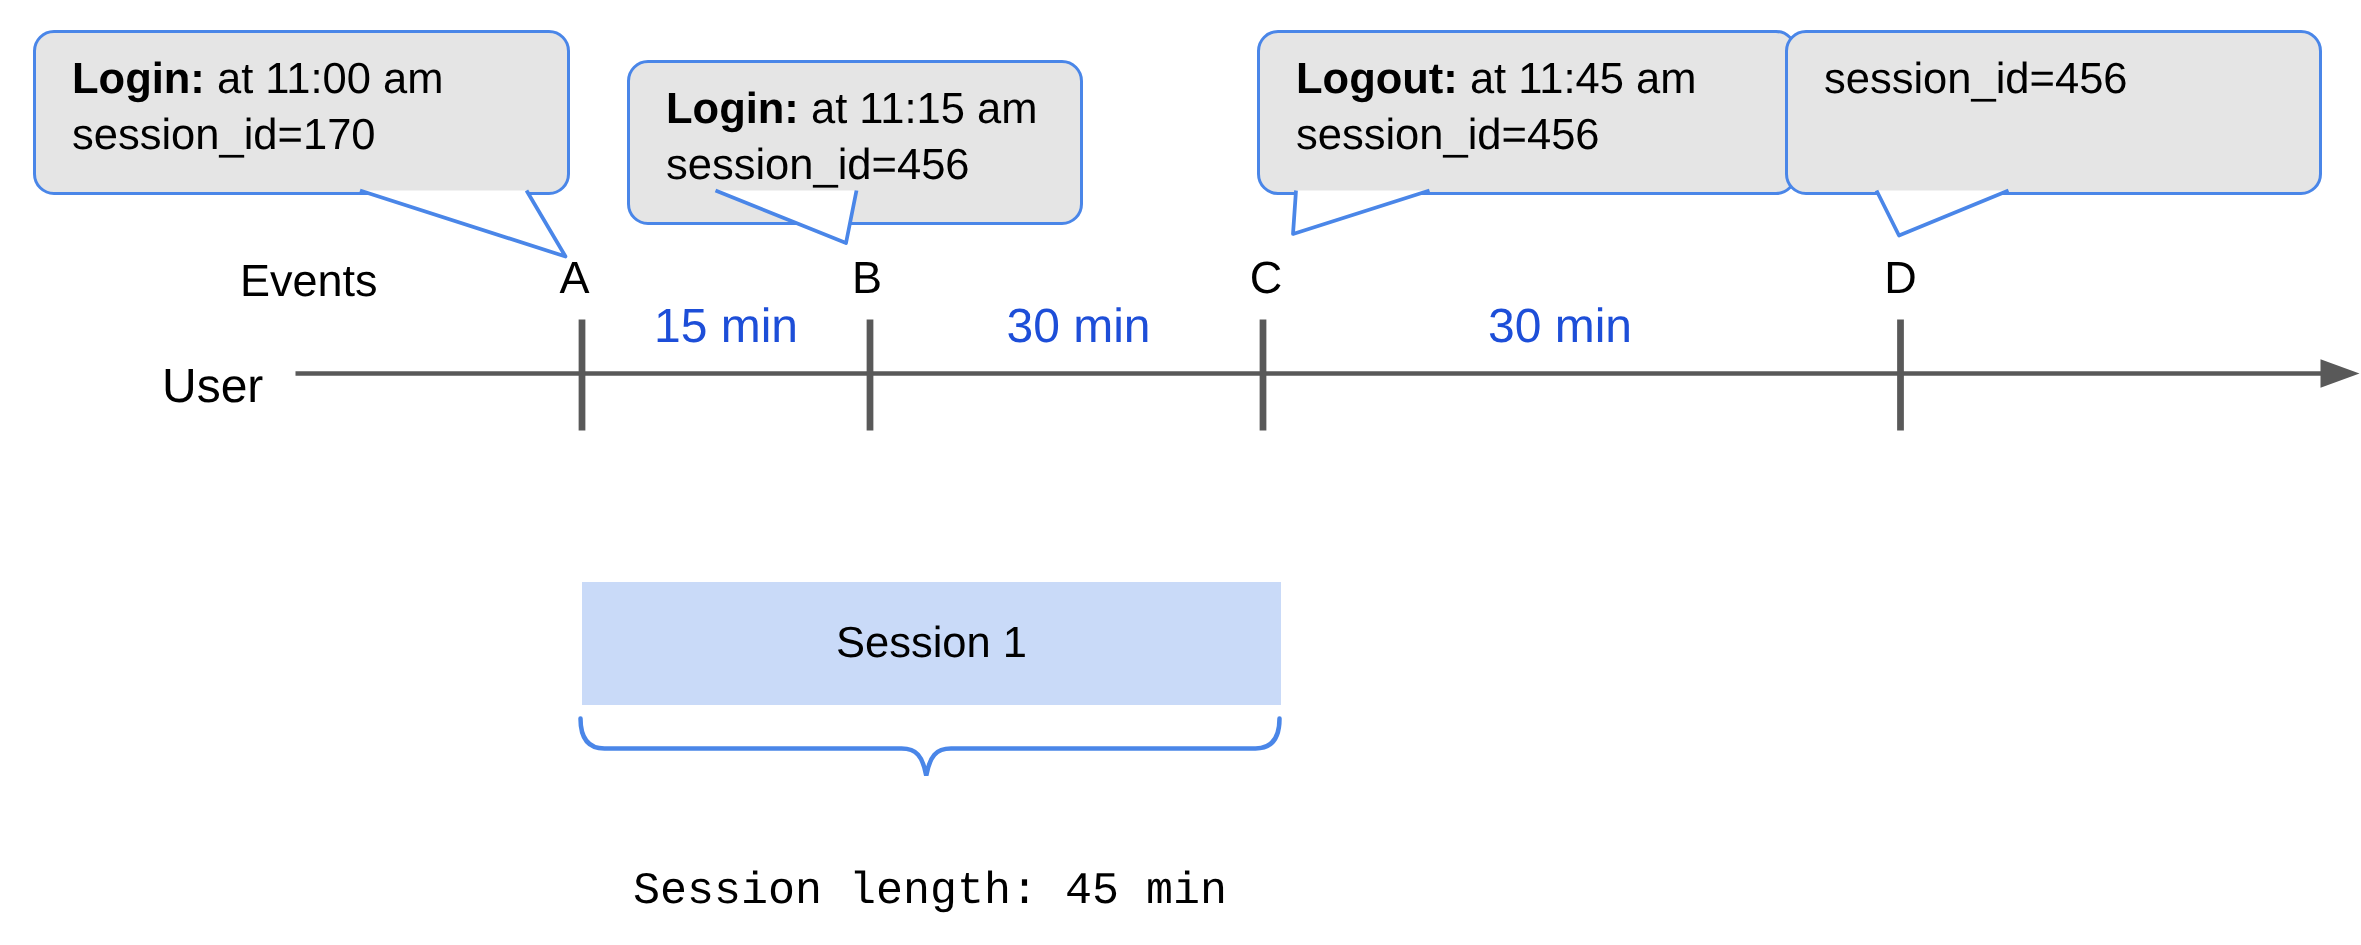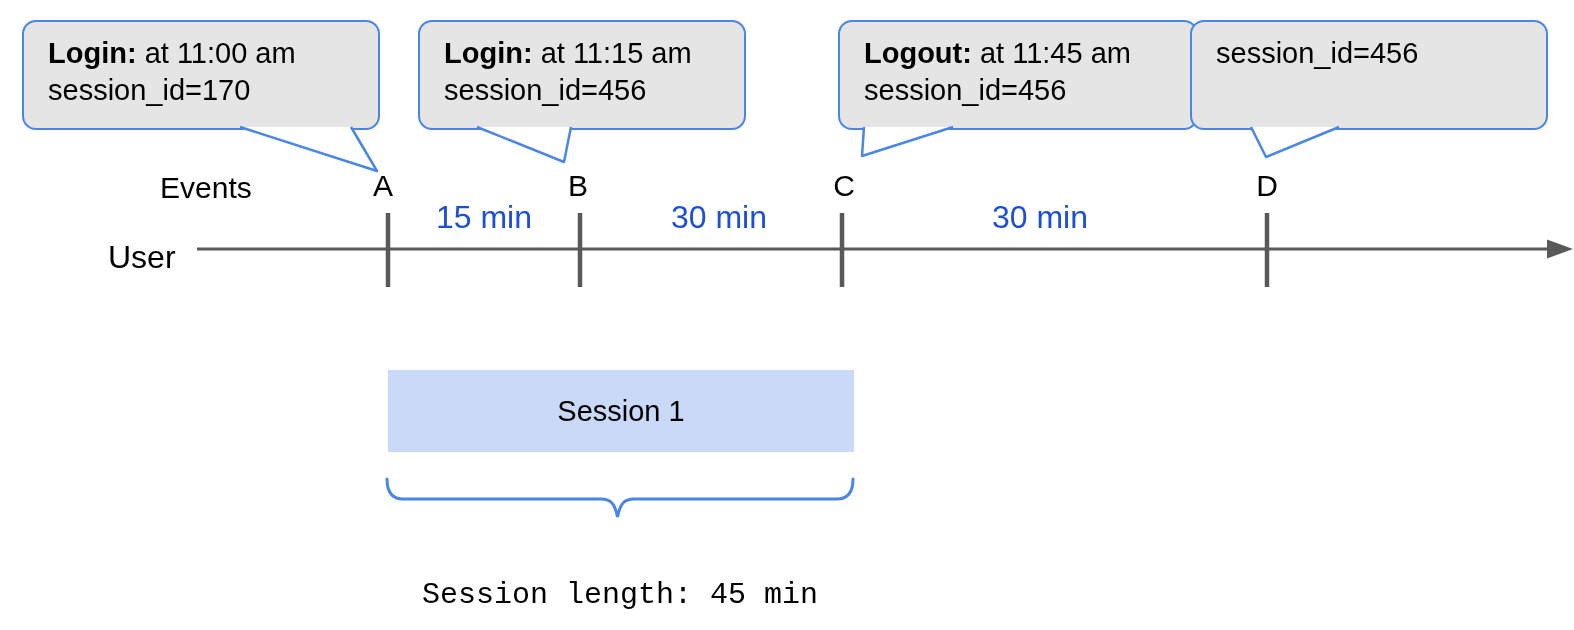--- a/index.html
+++ b/index.html
@@ -14,37 +14,37 @@
   }
   .bubble .bold{font-weight:bold;}
   .overlay{position:absolute;left:0;top:0;pointer-events:none;}
   .tail{fill:#ffffff;stroke:#4a86e8;stroke-width:2.5;stroke-linejoin:round;}
   .lbl{position:absolute;white-space:nowrap;}
   .events-label{left:160px;top:171px;font-size:30px;}
   .user-label{left:108px;top:239px;font-size:32px;}
   .letter{font-size:30px;transform:translateX(-50%);}
   .interval{font-size:32px;transform:translateX(-50%);color:#1d4ed8;}
   .session-bar{
-    position:absolute;left:388px;top:370px;width:466px;height:82px;
+    position:absolute;left:388px;top:388px;width:466px;height:82px;
     background:#c9daf8;display:flex;align-items:center;justify-content:center;
     font-size:29px;
   }
   .caption{left:620px;top:578px;font-size:30px;transform:translateX(-50%);font-family:Liberation Mono, monospace;}
 </style>
 </head>
 <body>
 
 <div class="canvas">
 
   <div class="bubble" style="left:22px;width:358px;">
     <div><span class="bold">Login:</span> <span>at 11:00 am</span></div>
     <div>session_id=170</div>
   </div>
 
-  <div class="bubble" style="left:418px;width:328px;">
+  <div class="bubble" style="left:418px;width:304px;margin-top:20px;">
     <div><span class="bold">Login:</span> <span>at 11:15 am</span></div>
     <div>session_id=456</div>
   </div>
 
   <div class="bubble" style="left:806px;width:360px;margin-left:32px;">
     <div><span class="bold">Logout:</span> <span>at 11:45 am</span></div>
     <div>session_id=456</div>
   </div>
 
   <div class="bubble" style="left:1190px;width:358px;">

